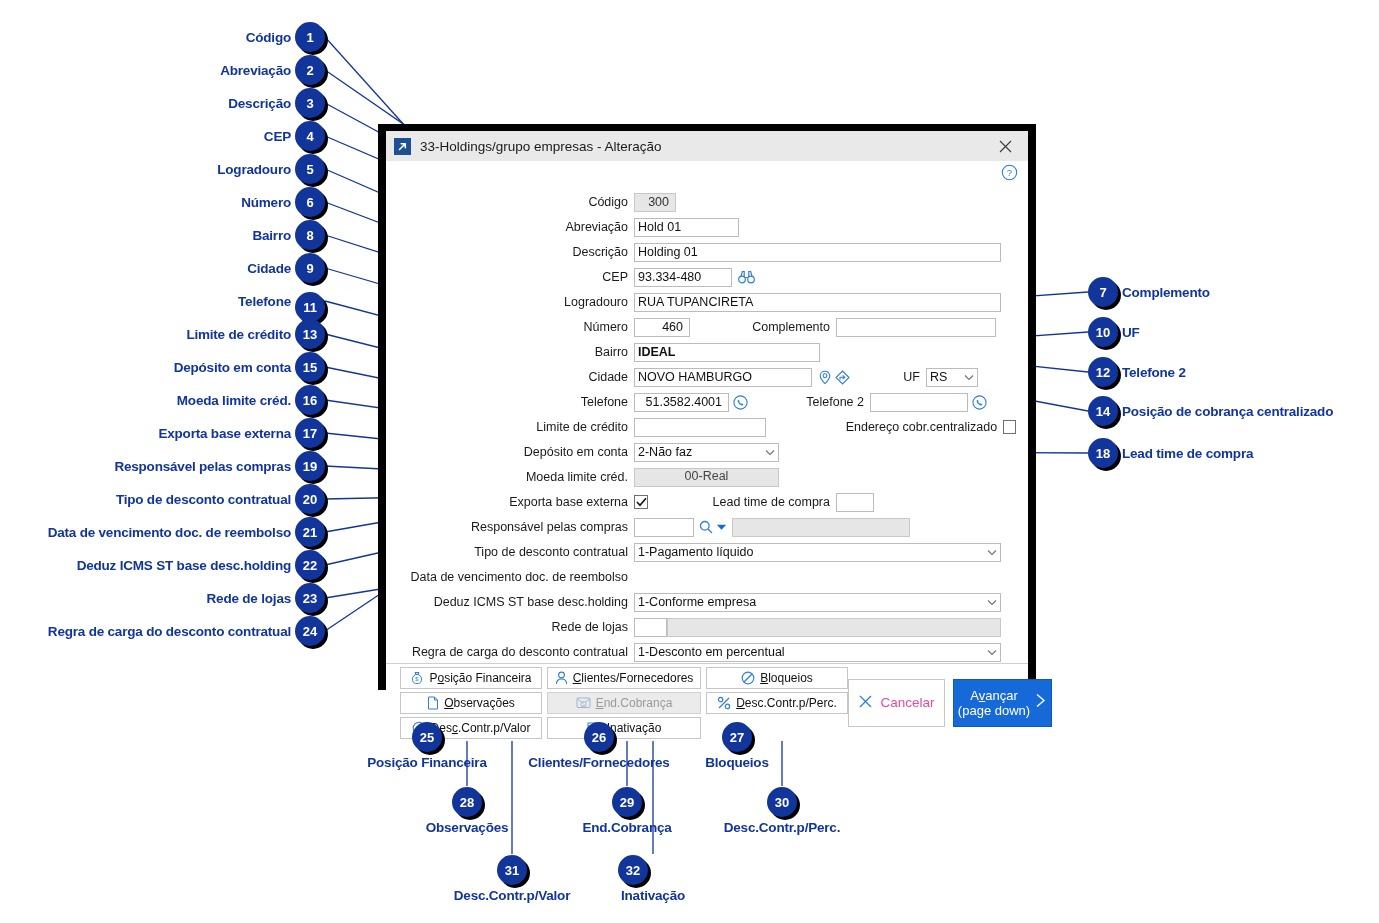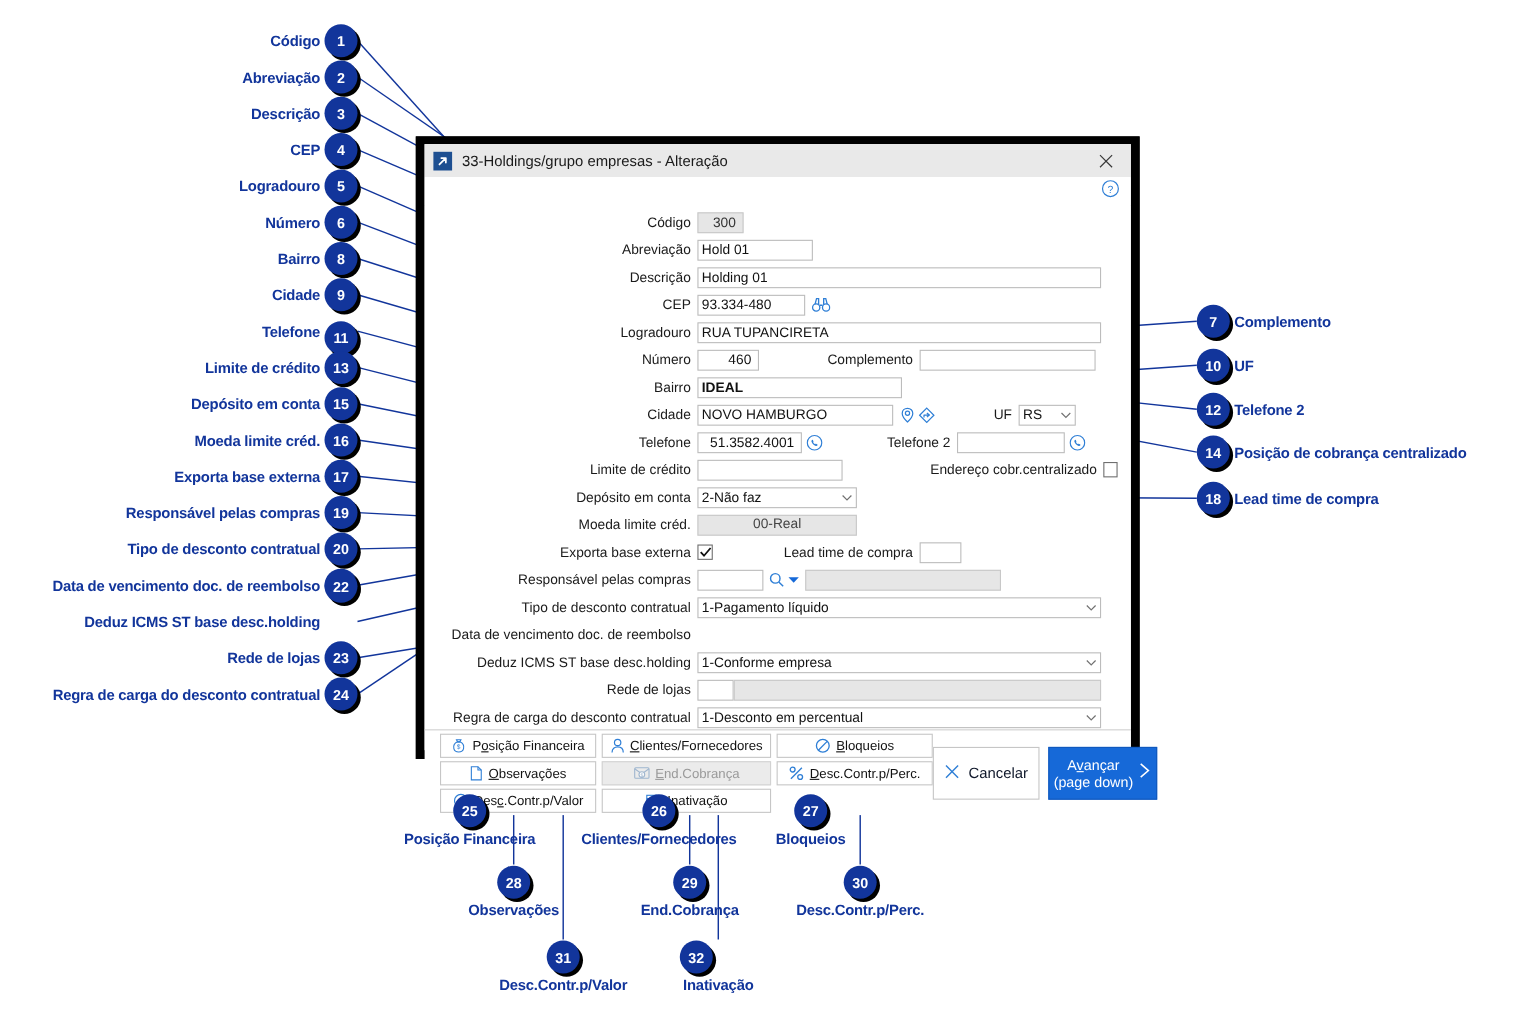--- a/index.html
+++ b/index.html
@@ -153,21 +153,21 @@
     cursor:pointer;box-sizing:border-box;
     font-family:"Liberation Sans", sans-serif;
     white-space:nowrap;
   }
   .tb.dis{background:#ebebeb;color:#9a9a9a;border-color:#d2d2d2;}
   .tb u{text-decoration:underline;}
   #actbtns{margin-left:auto;display:flex;align-items:center;gap:8px;}
   #cancelar{
     width:95px;height:46px;border:1px solid #c6c6c6;background:#fff;
     display:flex;align-items:center;justify-content:center;gap:7px;
-    font-size:13.5px;color:#0f172a;cursor:pointer;
+    font-size:13.5px;color:#ec4899;cursor:pointer;
     font-family:"Liberation Sans", sans-serif;
   }
   #avancar{
     width:97px;height:46px;background:#1669d8;border:1px solid #1058bd;
     display:flex;align-items:center;justify-content:center;gap:4px;
     color:#fff;cursor:pointer;
     font-family:"Liberation Sans", sans-serif;
   }
   #avancar .tx{font-size:13px;line-height:15px;text-align:center;}
   #avancar .tx u{text-decoration:underline;}
@@ -566,21 +566,21 @@
 <div class="badge" style="left: 295px; top: 385px;">16</div>
 <div class="anno r" style="top: 393px; right: 1088px;">Moeda limite créd.</div>
 <div class="badge" style="left: 295px; top: 418px;">17</div>
 <div class="anno r" style="top: 426px; right: 1088px;">Exporta base externa</div>
 <div class="badge" style="left: 295px; top: 451px;">19</div>
 <div class="anno r" style="top: 459px; right: 1088px;">Responsável pelas compras</div>
 <div class="badge" style="left: 295px; top: 484px;">20</div>
 <div class="anno r" style="top: 492px; right: 1088px;">Tipo de desconto contratual</div>
 <div class="badge" style="left: 295px; top: 517px;">21</div>
 <div class="anno r" style="top: 525px; right: 1088px;">Data de vencimento doc. de reembolso</div>
-<div class="badge" style="left: 295px; top: 518px;">22</div>
+<div class="badge" style="left: 295px; top: 550px;">22</div>
 <div class="anno r" style="top: 558px; right: 1088px;">Deduz ICMS ST base desc.holding</div>
 <div class="badge" style="left: 295px; top: 583px;">23</div>
 <div class="anno r" style="top: 591px; right: 1088px;">Rede de lojas</div>
 <div class="badge" style="left: 295px; top: 616px;">24</div>
 <div class="anno r" style="top: 624px; right: 1088px;">Regra de carga do desconto contratual</div>
 <div class="badge" style="left: 1088px; top: 277px;">7</div>
 <div class="anno" style="top: 285px; left: 1122px;">Complemento</div>
 <div class="badge" style="left: 1088px; top: 317px;">10</div>
 <div class="anno" style="top: 325px; left: 1122px;">UF</div>
 <div class="badge" style="left: 1088px; top: 357px;">12</div>

